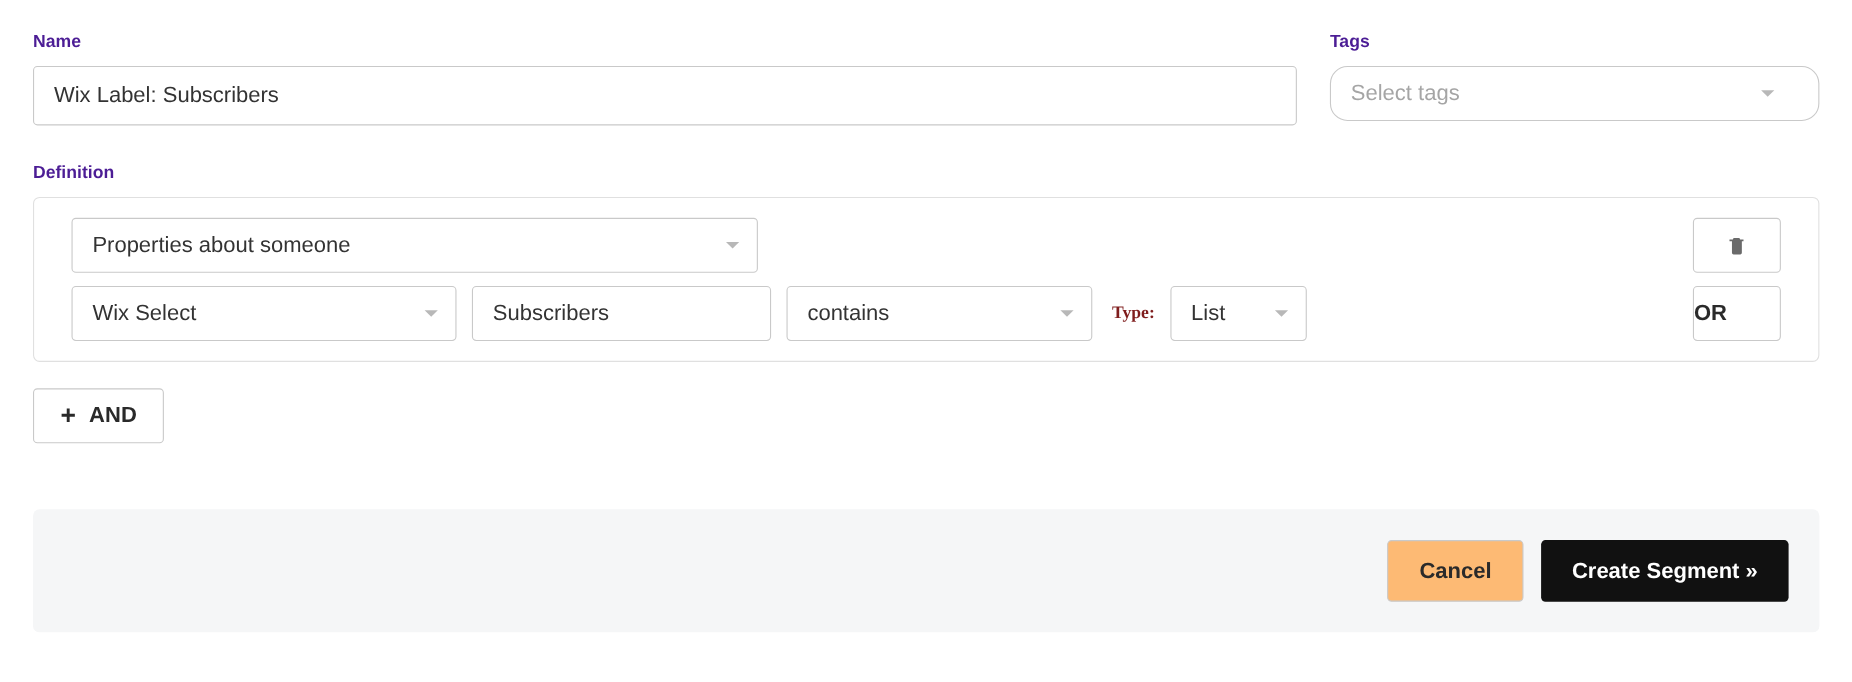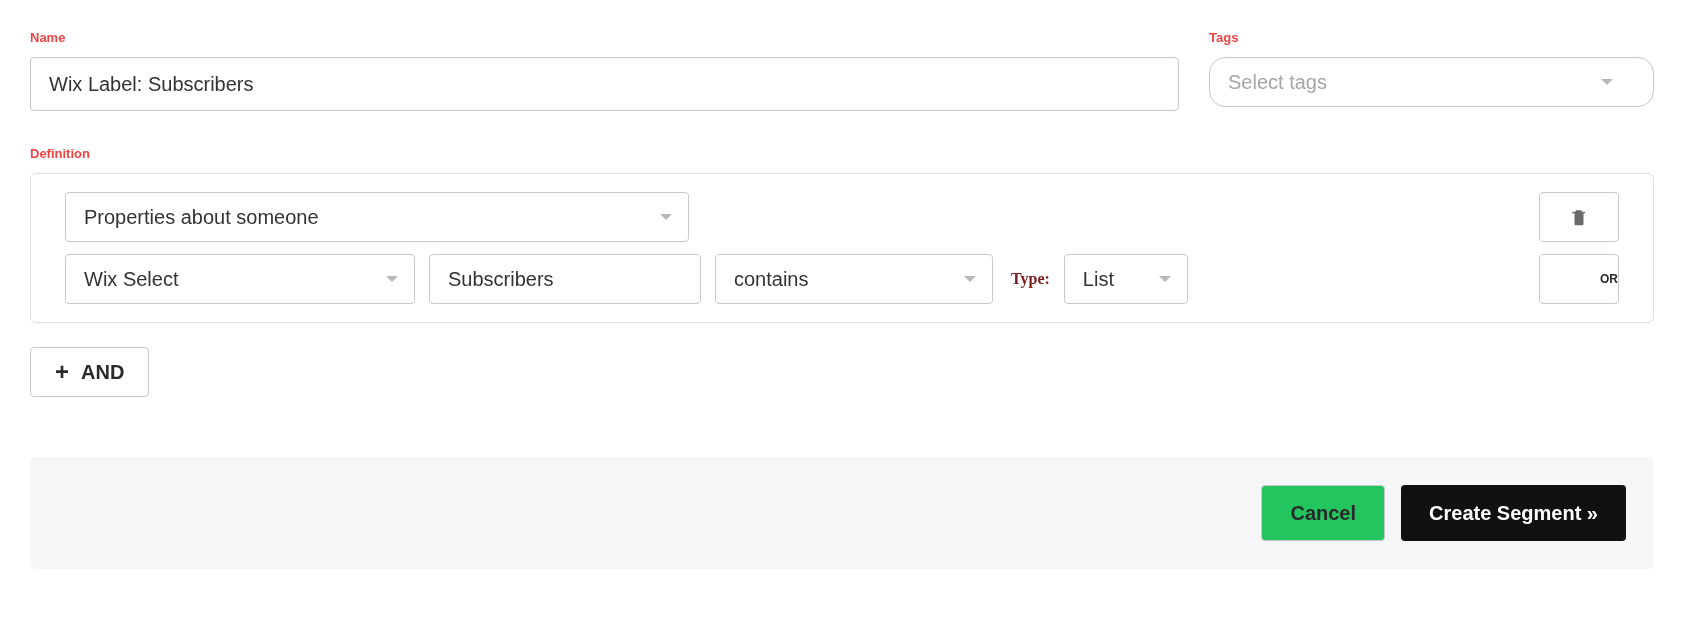--- a/index.html
+++ b/index.html
@@ -23,23 +23,23 @@
       gap: 30px;
       margin-bottom: 35px;
     }
     .name-col {
       flex: 1;
     }
     .tags-col {
       width: 445px;
     }
     .field-label {
-      font-size: 13px;
+      font-size: 16px;
       font-weight: 600;
-      color: #ef4444;
+      color: #4c1d95;
       margin-bottom: 12px;
       display: block;
     }
     .text-input {
       width: 100%;
       height: 54px;
       border: 1px solid #c9c9c9;
       border-radius: 4px;
       padding: 0 18px;
       font-size: 20px;
@@ -130,22 +130,22 @@
       display: block;
     }
     .or-btn {
       width: 80px;
       height: 50px;
       border: 1px solid #c9c9c9;
       border-radius: 4px;
       background: #fff;
       display: flex;
       align-items: center;
-      justify-content: flex-end;
-      font-size: 12px;
+      justify-content: flex-start;
+      font-size: 20px;
       font-weight: 700;
       color: #2a2a2a;
       cursor: pointer;
       margin-left: auto;
     }
     .and-btn {
       height: 50px;
       border: 1px solid #c9c9c9;
       border-radius: 4px;
       background: #fff;
@@ -171,21 +171,21 @@
       padding: 28px 28px;
       display: flex;
       justify-content: flex-end;
       gap: 16px;
     }
     .btn-secondary {
       height: 56px;
       padding: 0 28px;
       border: 1px solid #c9c9c9;
       border-radius: 4px;
-      background: #22c55e;
+      background: #fdba74;
       font-size: 20px;
       font-weight: 700;
       color: #2a2a2a;
       cursor: pointer;
       display: inline-flex;
       align-items: center;
     }
     .btn-primary {
       height: 56px;
       padding: 0 28px;

